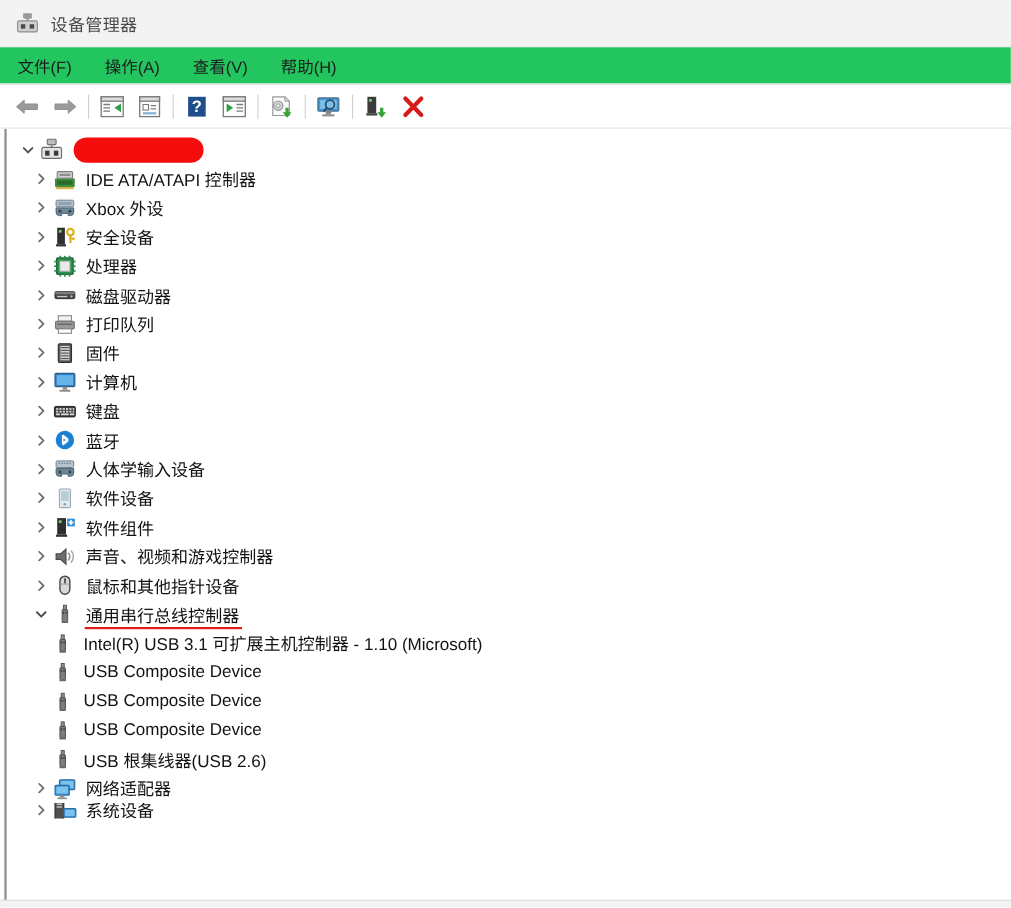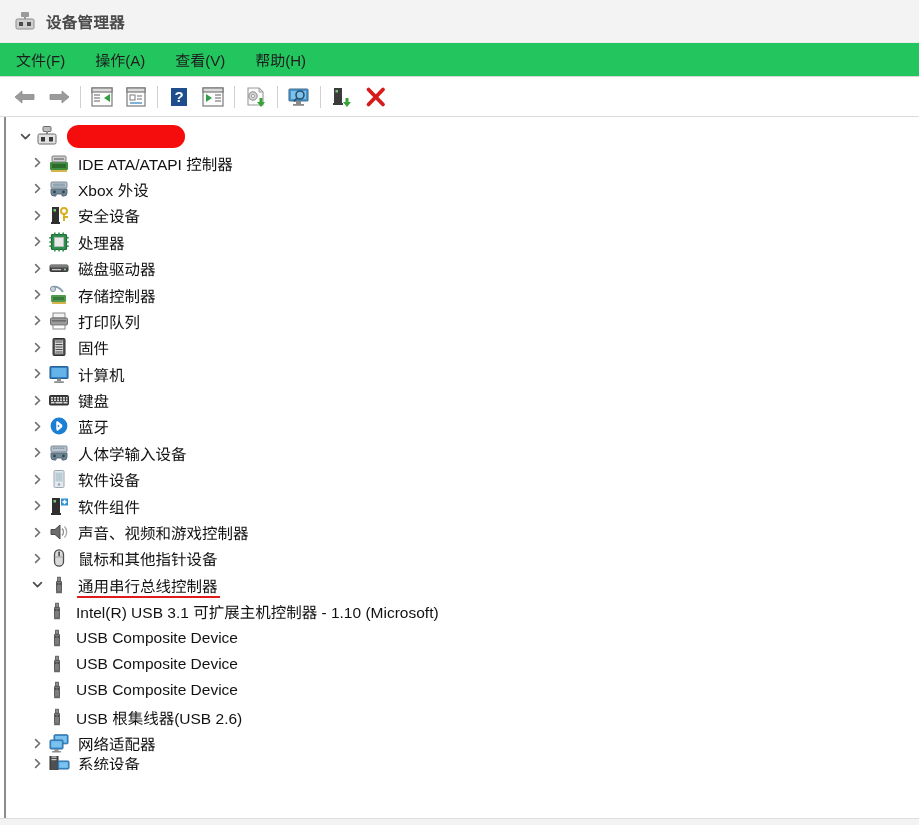--- a/index.html
+++ b/index.html
@@ -20,21 +20,20 @@
 
   
   .titlebar {
     height: 43px;
     background: #f3f3f3;
     display: flex;
     align-items: center;
     padding-left: 14px;
     flex: 0 0 auto;
     border-bottom: 1px solid #ececec;
-    font-weight: bold;
   }
   .titlebar-icon {
     width: 22px; height: 20px;
     margin-right: 10px;
     position: relative;
     flex: 0 0 auto;
   }
   .title-text {
     font-size: 15.5px;
     color: #4a4a4a;
@@ -414,37 +413,20 @@
           </span>
           <span class="ico">
             <svg width="22" height="20" viewBox="0 0 22 20">
               <rect x="2" y="7" width="18" height="6.5" rx="1.2" fill="#4a4a4a" stroke="#2b2b2b" stroke-width="0.9"></rect>
               <rect x="2" y="7" width="18" height="2.6" rx="1.2" fill="#7d7d7d"></rect>
               <rect x="4" y="11" width="9" height="1.2" fill="#c9c9c9"></rect>
               <circle cx="17" cy="11.5" r="1" fill="#9fd39f"></circle>
             </svg>
           </span>
           <span class="label">磁盘驱动器</span>
-        </div>
-        <div class="row depth-1">
-          <span class="chev">
-            <svg width="11" height="11" viewBox="0 0 11 11">
-              <path d="M3.6 1.6 L7.6 5.5 L3.6 9.4" fill="none" stroke="#6f6f6f" stroke-width="1.6" stroke-linecap="round" stroke-linejoin="round"></path>
-            </svg>
-          </span>
-          <span class="ico">
-            <svg width="22" height="20" viewBox="0 0 22 20">
-              <rect x="3" y="10" width="15" height="7" rx="1" fill="#4f9a4f"></rect>
-              <rect x="5" y="12" width="11" height="3" fill="#3a7a3a"></rect>
-              <rect x="4" y="17" width="14" height="2" fill="#d9b44a"></rect>
-              <path d="M4 2 C9 1, 13 4, 15 7" stroke="#8aa0b5" stroke-width="2" fill="none"></path>
-              <circle cx="5" cy="4" r="2.6" fill="#c5d2de" stroke="#7e8e9c" stroke-width="0.9"></circle>
-            </svg>
-          </span>
-          <span class="label">存储控制器</span>
         </div>
         <div class="row depth-1">
           <span class="chev">
             <svg width="11" height="11" viewBox="0 0 11 11">
               <path d="M3.6 1.6 L7.6 5.5 L3.6 9.4" fill="none" stroke="#6f6f6f" stroke-width="1.6" stroke-linecap="round" stroke-linejoin="round"></path>
             </svg>
           </span>
           <span class="ico">
             <svg width="22" height="20" viewBox="0 0 22 20">
               <rect x="5" y="2" width="12" height="5" fill="#f2f2f2" stroke="#8a8a8a" stroke-width="1"></rect>

